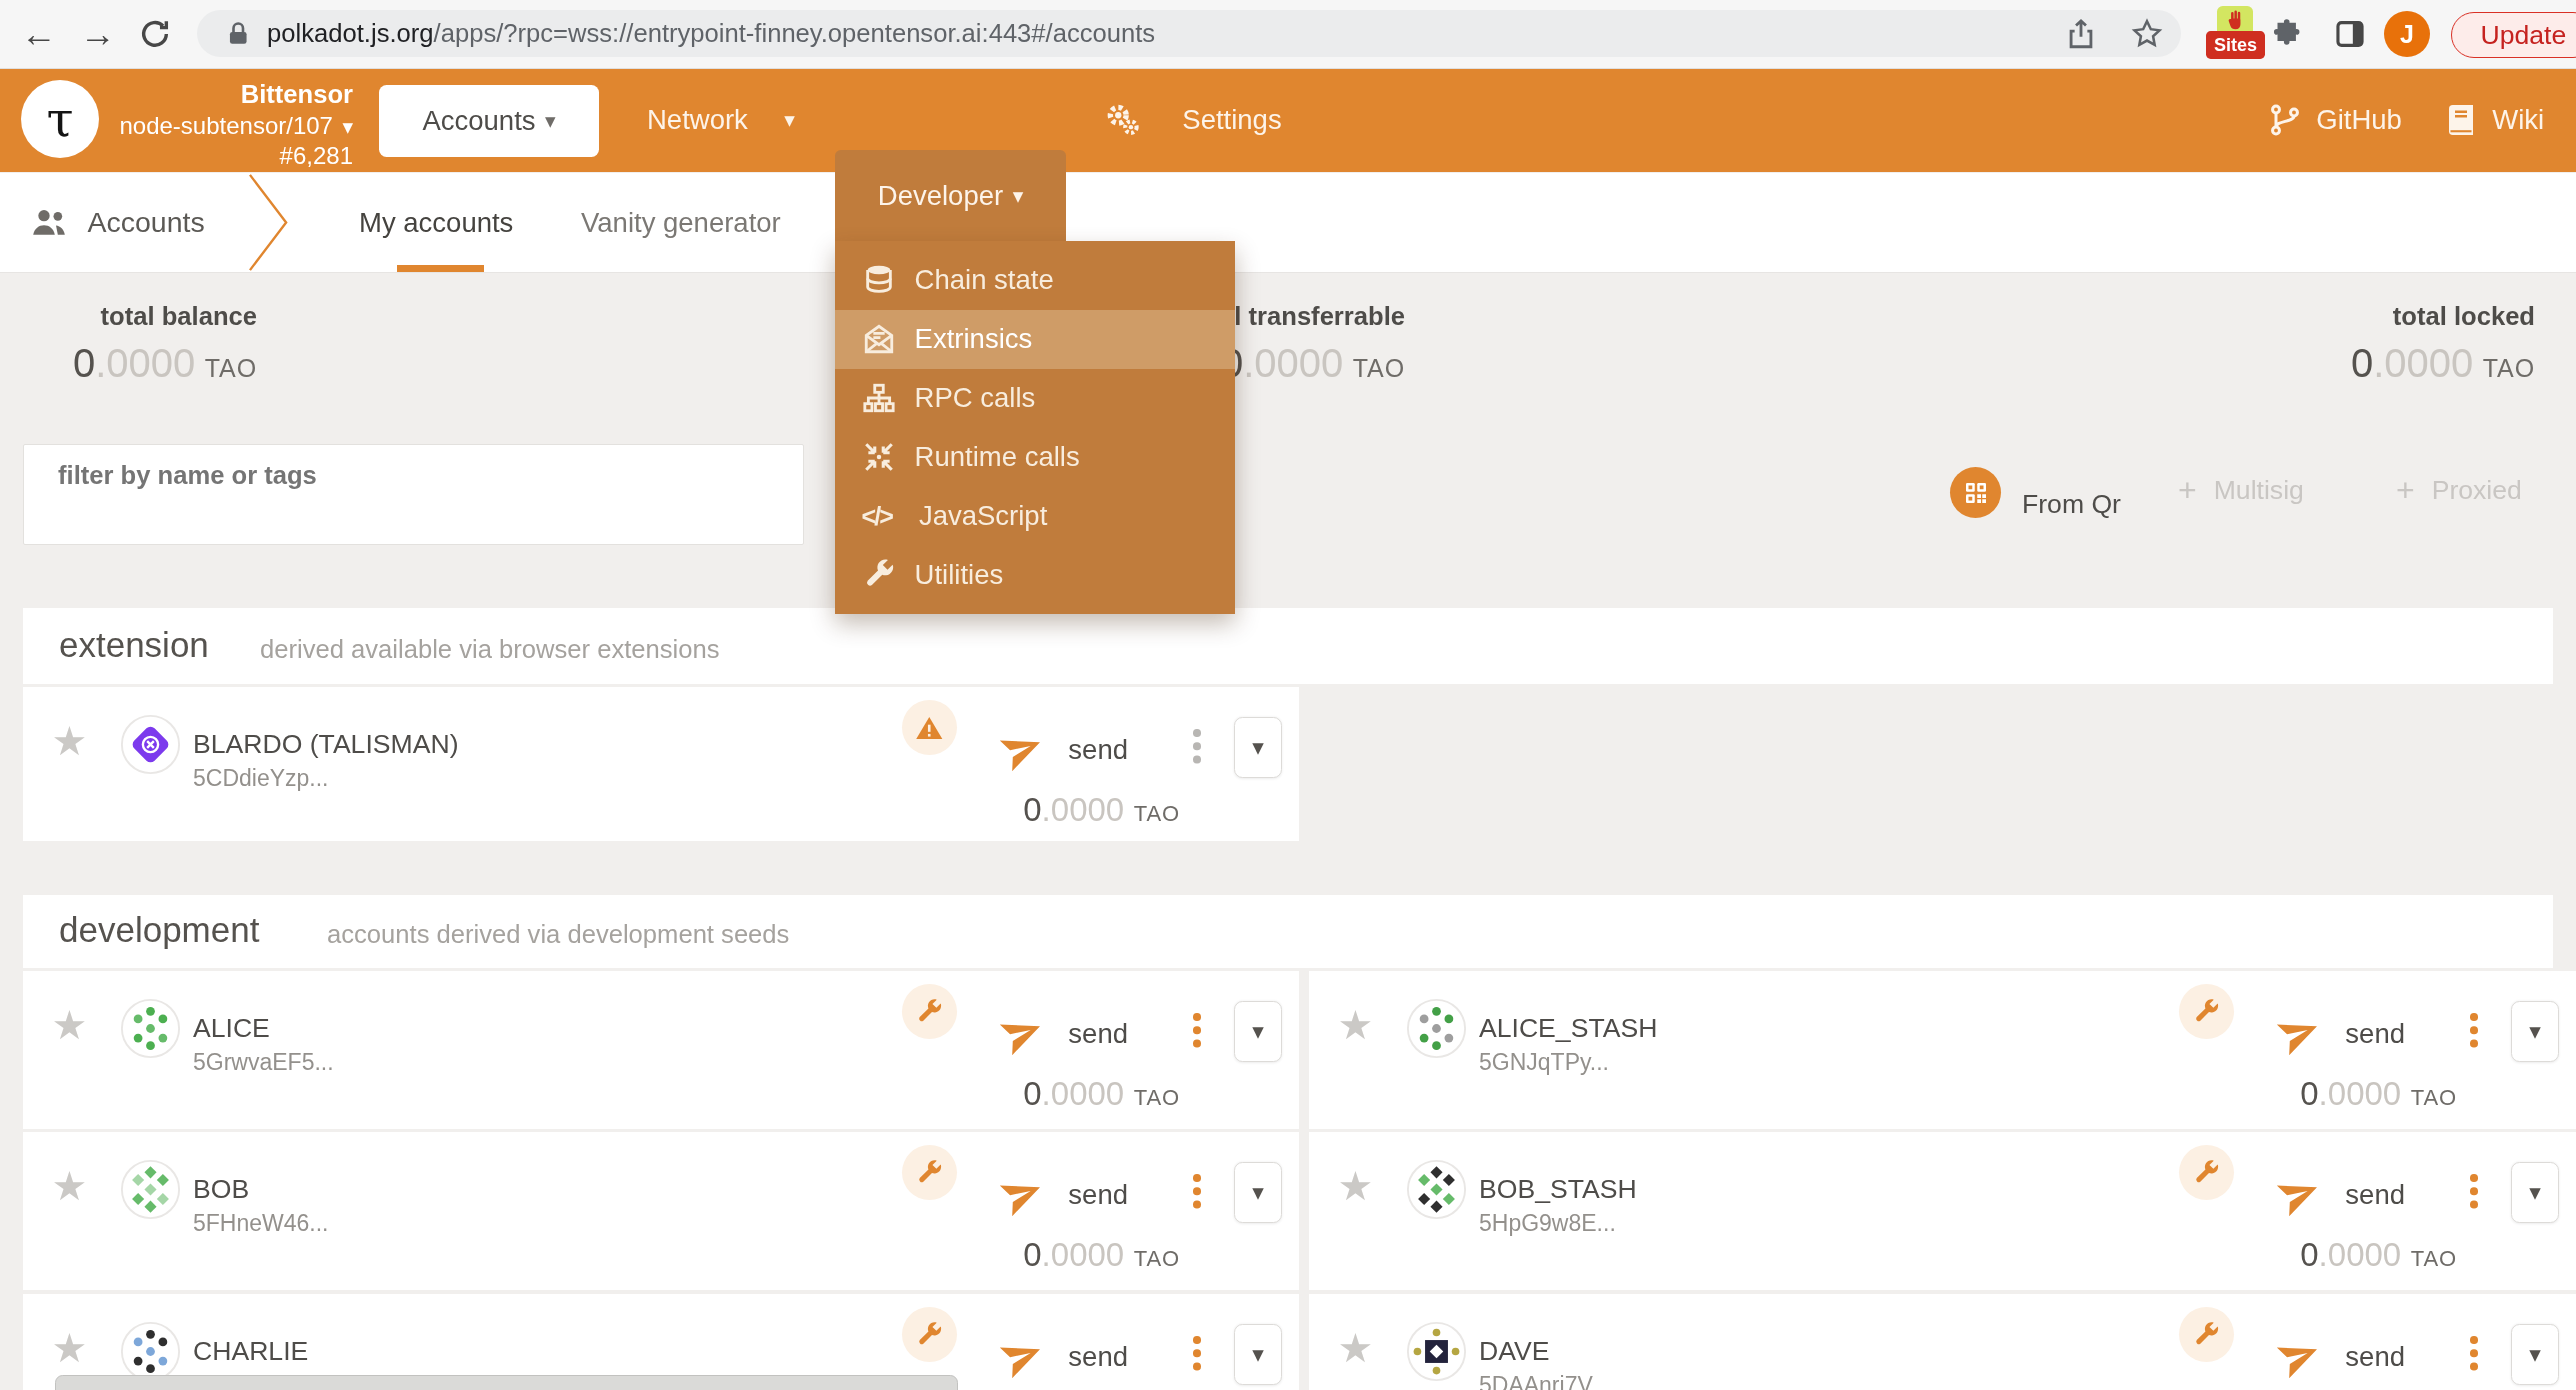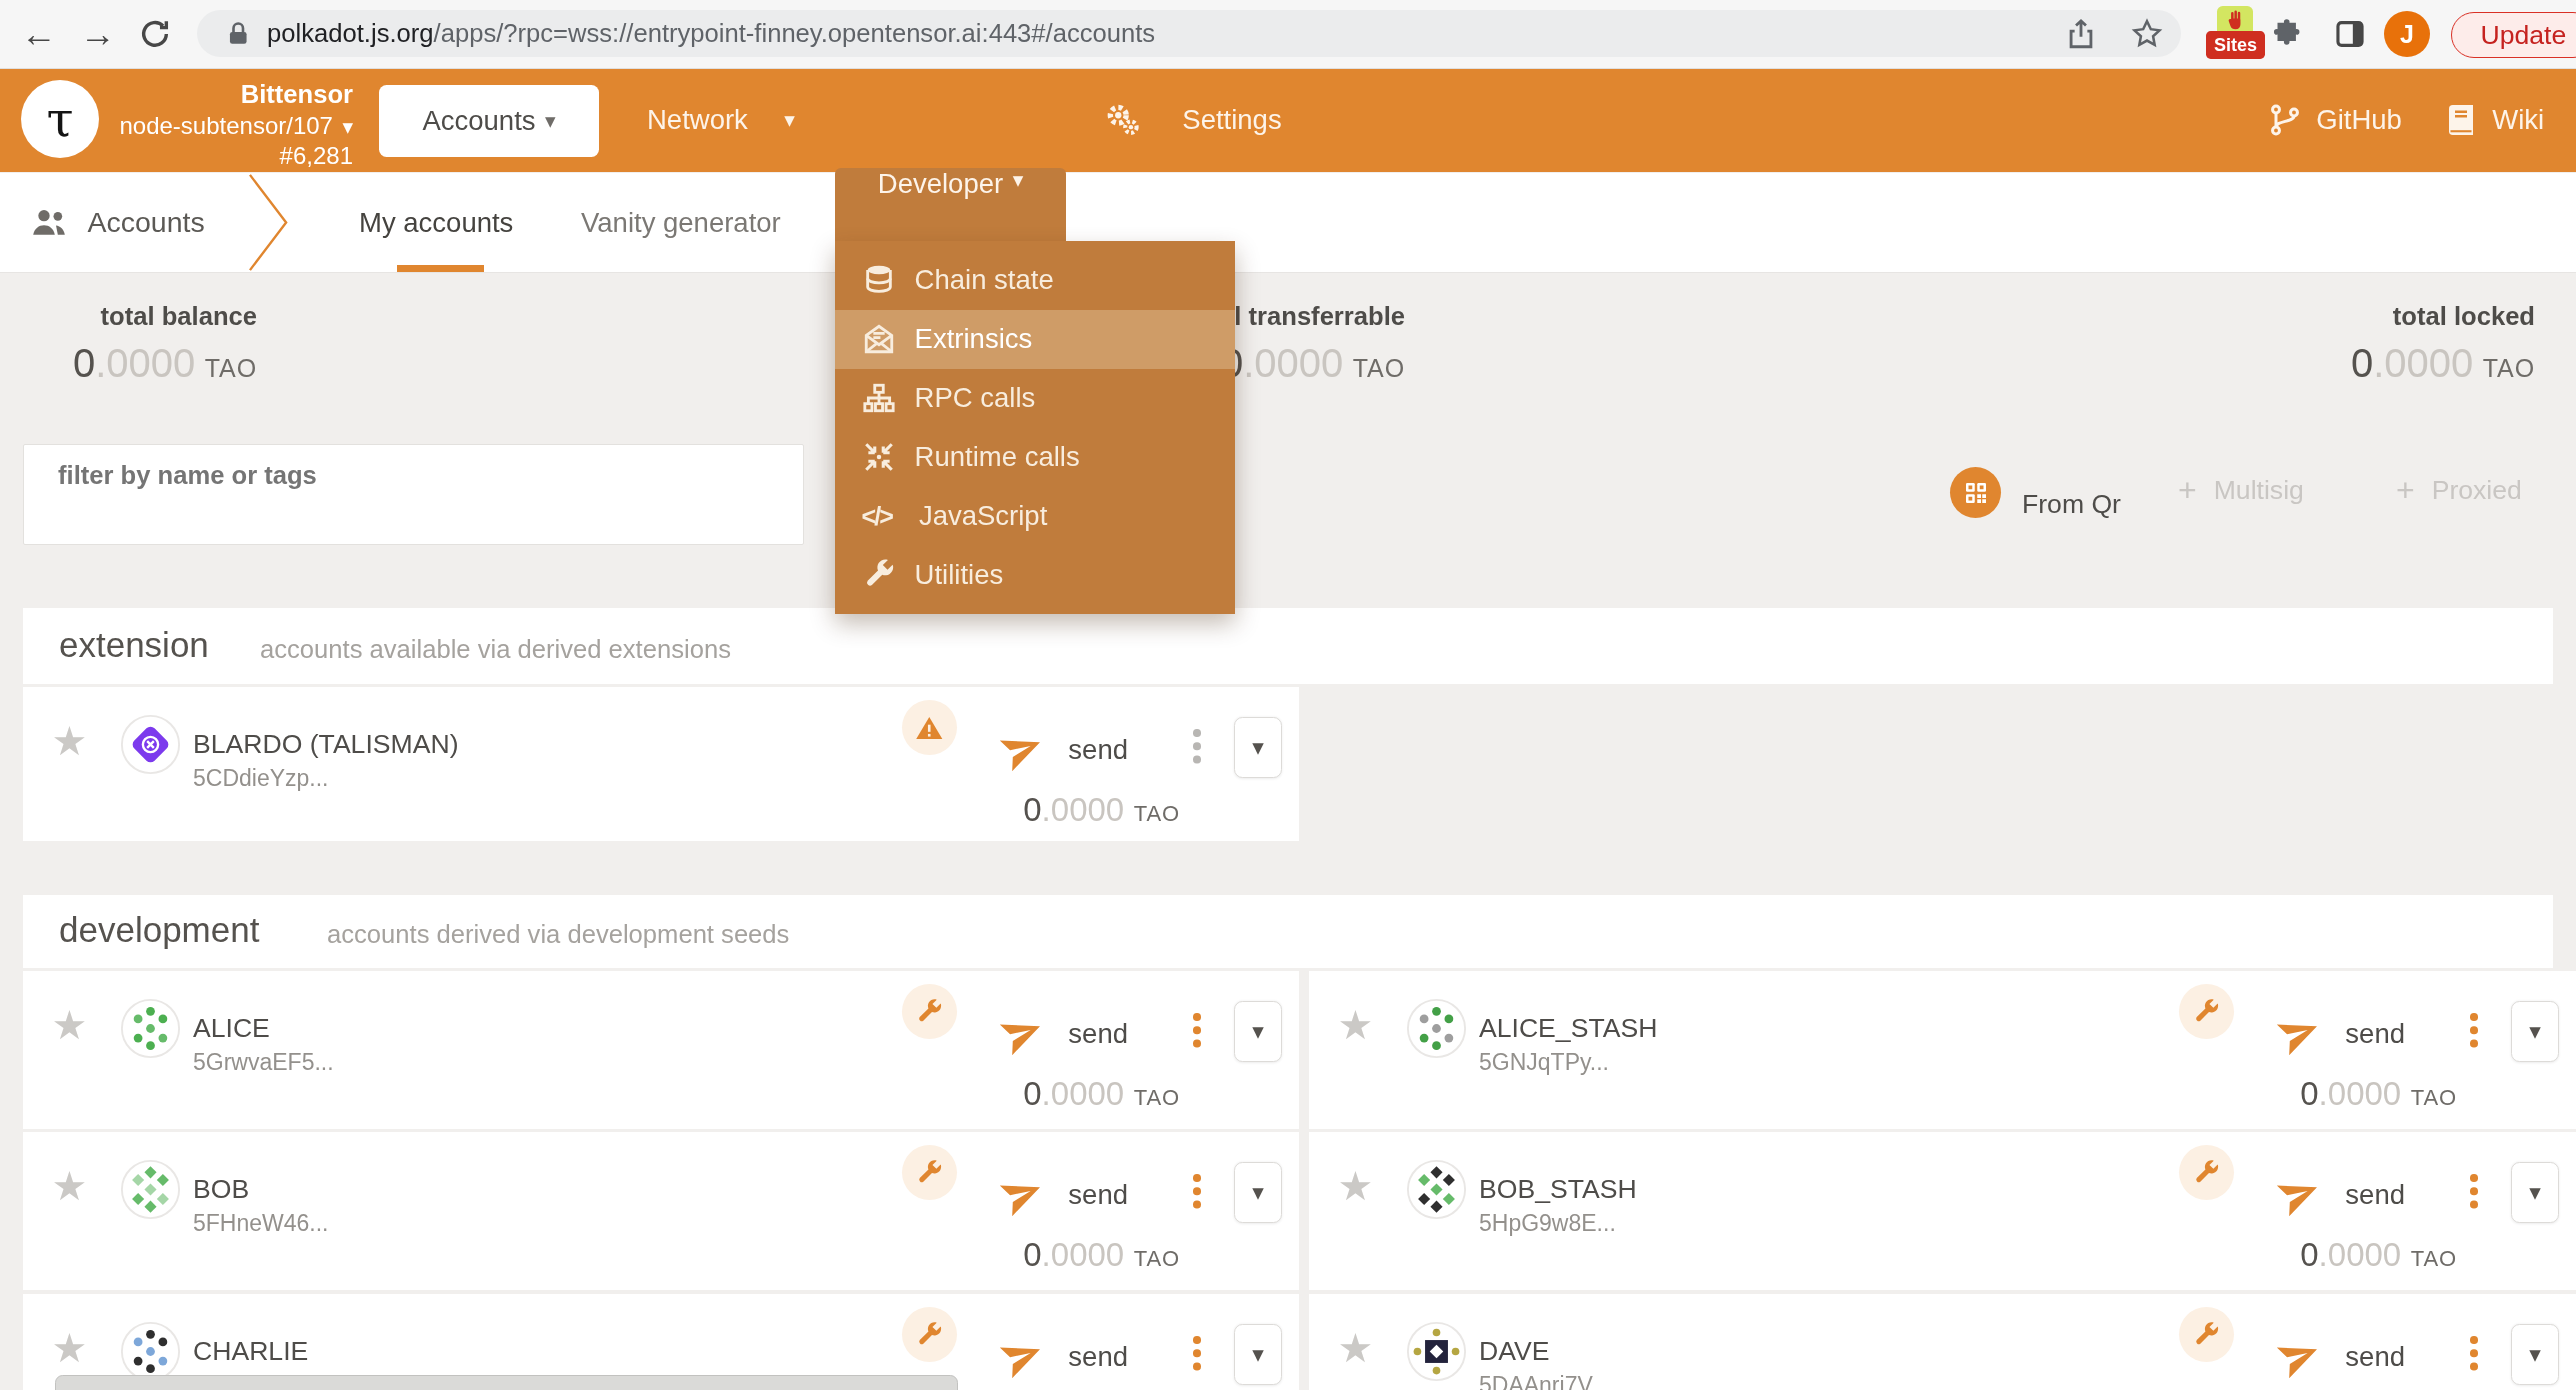--- a/index.html
+++ b/index.html
@@ -37,22 +37,22 @@
   .caret{font-size:21px;margin-left:9.5px;}
   .nav-accounts-btn{position:absolute;left:379px;top:17px;width:220px;height:72px;background:#fff;border-radius:7.6px;
     color:#4e4c49;font-size:27.5px;display:flex;align-items:center;justify-content:center;cursor:pointer;}
   .nav-accounts-btn .caret{color:#6f6c68;}
   .nav-item{position:absolute;top:0;height:104px;display:flex;align-items:center;color:#fdf4ea;font-size:27.5px;cursor:pointer;gap:27px;}
   .nav-item svg{margin-right:13.3px;}
   .nav-link{position:absolute;top:0;height:104px;display:flex;align-items:center;color:#fdf4ea;font-size:27.5px;cursor:pointer;}
   .nav-link svg{margin-right:13.3px;}
 
   
-  .dev-tab-head{position:absolute;left:835px;top:168px;width:231px;height:91px;background:#c07c3c;
-    border-radius:5.7px 5.7px 0 0;color:#fdf4ea;font-size:27.5px;display:flex;justify-content:center;
+  .dev-tab-head{position:absolute;left:835px;top:150px;width:231px;height:91px;background:#c07c3c;
+    border-radius:5.7px 5.7px 0 0;color:#fdf4ea;font-size:27.5px;display:flex;align-items:center;justify-content:center;
     z-index:55;cursor:pointer;}
   .dev-menu{position:absolute;left:835px;top:241px;width:400px;background:#c07c3c;z-index:55;
     box-shadow:0 9.5px 23px rgba(60,30,0,.30);padding:9.5px 0;}
   .menu-item{height:59px;display:flex;align-items:center;padding-left:26.6px;color:#f8edde;font-size:27.5px;cursor:pointer;}
   .menu-item.active{background:#cf9c67;color:#fff;}
   .menu-item .mi-ic{width:34px;height:34px;margin-right:19px;flex:0 0 auto;color:#f8edde;}
   .menu-item .mi-code{width:44px;margin-right:13.3px;font-size:25px;font-weight:bold;letter-spacing:-1.9px;}
 
   
   .tabbar{position:absolute;left:0;top:173px;width:2576px;height:99px;background:#fff;border-bottom:0.9px solid #e7e5e3;z-index:10;}
@@ -321,21 +321,21 @@
     <span class="plus">+</span>
       <span>Multisig</span>
   </div>
   <div class="add-action" style="left:2396px;">
     <span class="plus">+</span>
       <span>Proxied</span>
   </div>
 
   <div class="section-head" style="top:608px;height:76px;">
     <div class="sh-title" style="top:17px;">extension</div>
-    <div class="sh-sub" style="left:237px;top:26.6px;">accounts available via derived extensions</div>
+    <div class="sh-sub" style="left:237px;top:26.6px;">derived available via browser extensions</div>
   </div>
   <div class="section-head" style="top:895px;height:73px;">
     <div class="sh-title" style="top:15px;">development</div>
     <div class="sh-sub" style="left:304px;top:25px;">accounts derived via development seeds</div>
   </div>
 
   <div id="rows-host">
       <div class="acct-row" style="left: 23px; top: 687px; width: 1276px; height: 154px;">
         <span class="a-star">★</span>
         <span class="a-icon"><svg viewBox="0 0 64 64">

